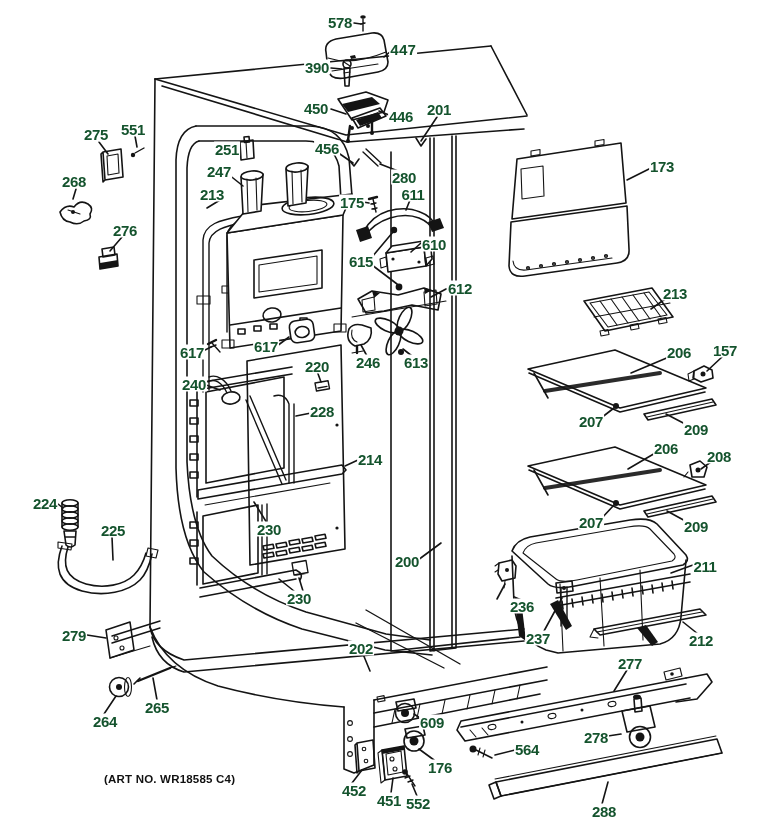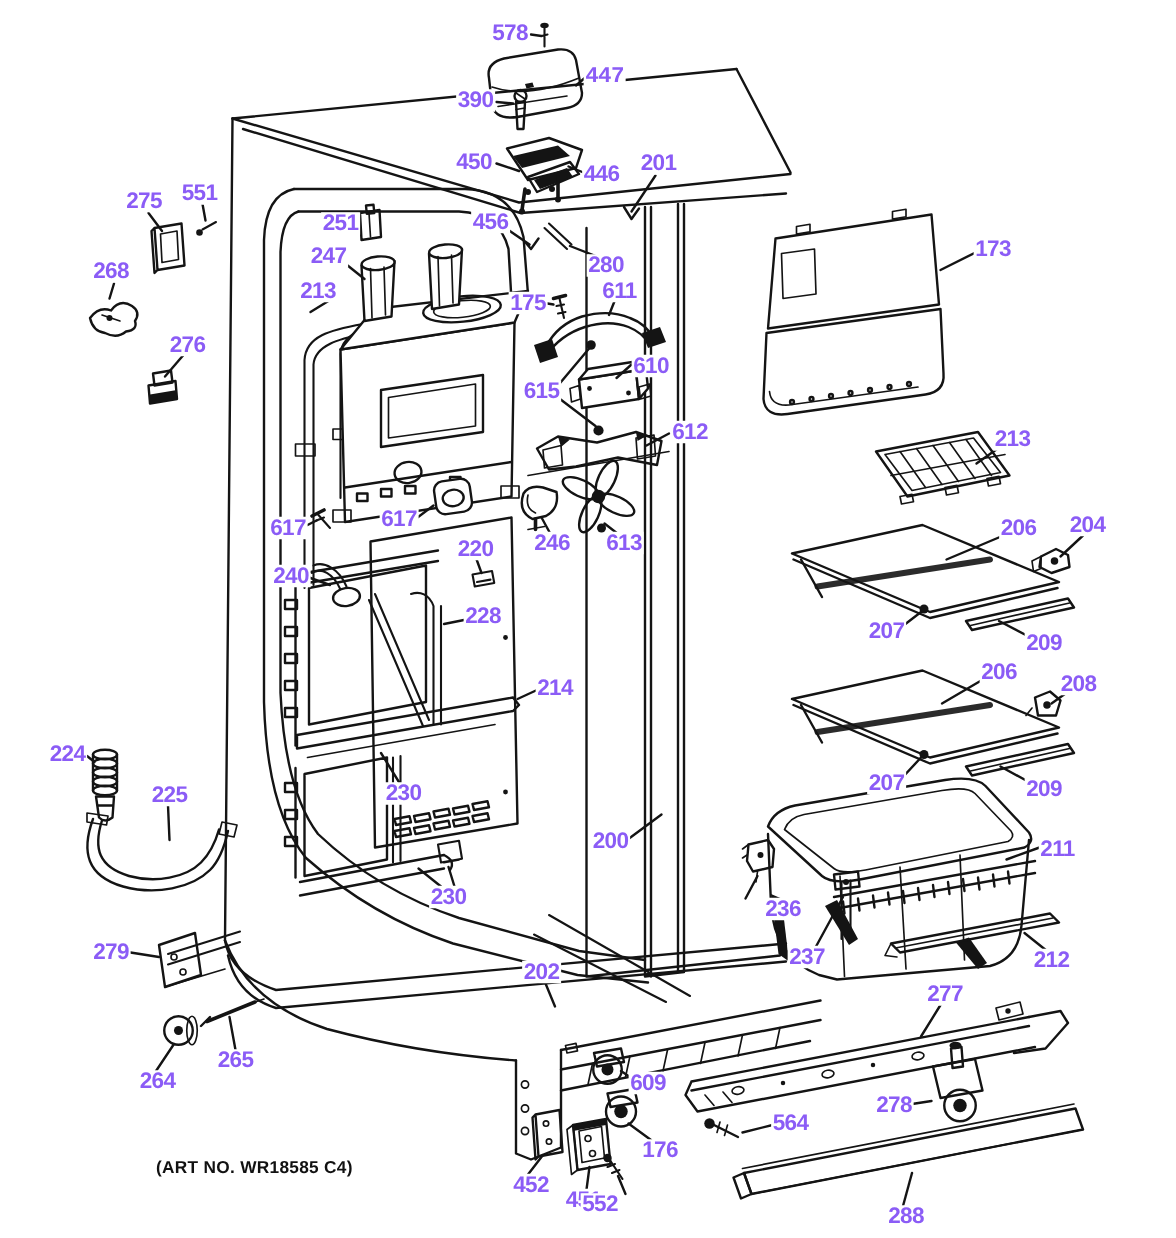--- a/index.html
+++ b/index.html
@@ -2,21 +2,21 @@
 <html><head>
 <meta charset="utf-8">
 <style>
   html,body{margin:0;padding:0;background:#fff;}
   #stage{position:relative;width:784px;height:825px;background:#fff;overflow:hidden;
          font-family:"Liberation Sans",sans-serif;}
   #stage svg{position:absolute;left:0;top:0;}
   #label-layer{position:absolute;left:0;top:0;width:784px;height:825px;}
   .lbl{position:absolute;transform:translate(-50%,-50%);
        font:bold 15px "Liberation Sans",sans-serif;letter-spacing:-0.4px;
-       color:#8b5cf6;background:#fff;padding:0 1px;line-height:1;white-space:nowrap;}
+       color:#14532d;background:#fff;padding:0 1px;line-height:1;white-space:nowrap;}
   .artno{position:absolute;left:104px;top:773px;
          font:bold 11.5px "Liberation Sans",sans-serif;color:#111;letter-spacing:0.2px;}
   
   .ln *{fill:none;stroke:#141414;stroke-width:1.6;stroke-linecap:round;stroke-linejoin:round;}
   .ln .thin{stroke-width:1.1;}
   .ln .med{stroke-width:1.4;}
   .ln .thick{stroke-width:2.4;}
   .ln .dark{fill:#141414;stroke:none;}
   .ln .bar{stroke-width:4;opacity:.9;}
   .ln .wf{fill:#fff;}
@@ -507,32 +507,32 @@
       <span class="lbl" style="left: 361px; top: 648px;">202</span>
       <span class="lbl" style="left: 105px; top: 721px;">264</span>
       <span class="lbl" style="left: 157px; top: 707px;">265</span>
       <span class="lbl" style="left: 497px; top: 606px; margin-left: 25px;">236</span>
       <span class="lbl" style="left: 538px; top: 638px;">237</span>
       <span class="lbl" style="left: 705px; top: 566px;">211</span>
       <span class="lbl" style="left: 701px; top: 640px;">212</span>
       <span class="lbl" style="left: 662px; top: 166px;">173</span>
       <span class="lbl" style="left: 675px; top: 293px;">213</span>
       <span class="lbl" style="left: 679px; top: 352px;">206</span>
-      <span class="lbl" style="left: 725px; top: 350px;">204</span>
+      <span class="lbl" style="left: 725px; top: 350px;">157</span>
       <span class="lbl" style="left: 591px; top: 421px;">207</span>
       <span class="lbl" style="left: 696px; top: 429px;">209</span>
       <span class="lbl" style="left: 666px; top: 448px;">206</span>
       <span class="lbl" style="left: 719px; top: 456px;">208</span>
       <span class="lbl" style="left: 591px; top: 522px;">207</span>
       <span class="lbl" style="left: 696px; top: 526px;">209</span>
       <span class="lbl" style="left: 630px; top: 663px;">277</span>
       <span class="lbl" style="left: 596px; top: 737px;">278</span>
       <span class="lbl" style="left: 527px; top: 749px;">564</span>
       <span class="lbl" style="left: 604px; top: 811px;">288</span>
       <span class="lbl" style="left: 432px; top: 722px;">609</span>
       <span class="lbl" style="left: 440px; top: 767px;">176</span>
       <span class="lbl" style="left: 354px; top: 790px;">452</span>
       <span class="lbl" style="left: 389px; top: 800px;">451</span>
-      <span class="lbl" style="left: 400px; top: 803px; text-align: right;">552</span>
+      <span class="lbl" style="left: 418px; top: 803px; text-align: right;">552</span>
     </div>
 
 <span class="artno">(ART NO. WR18585 C4)</span>
 </div>
 
 </body></html>

